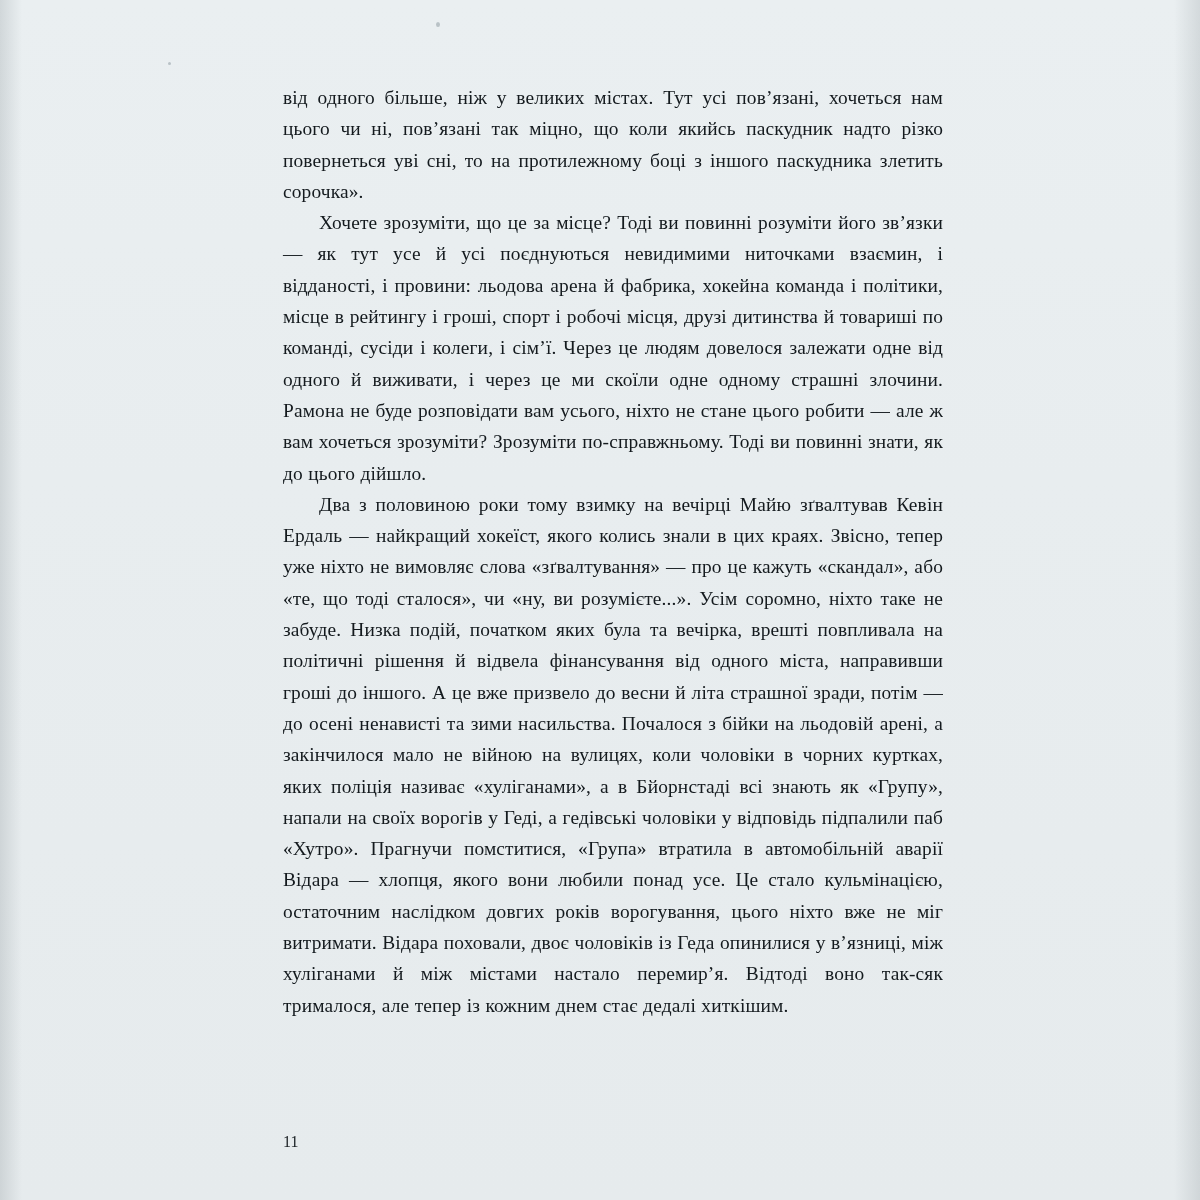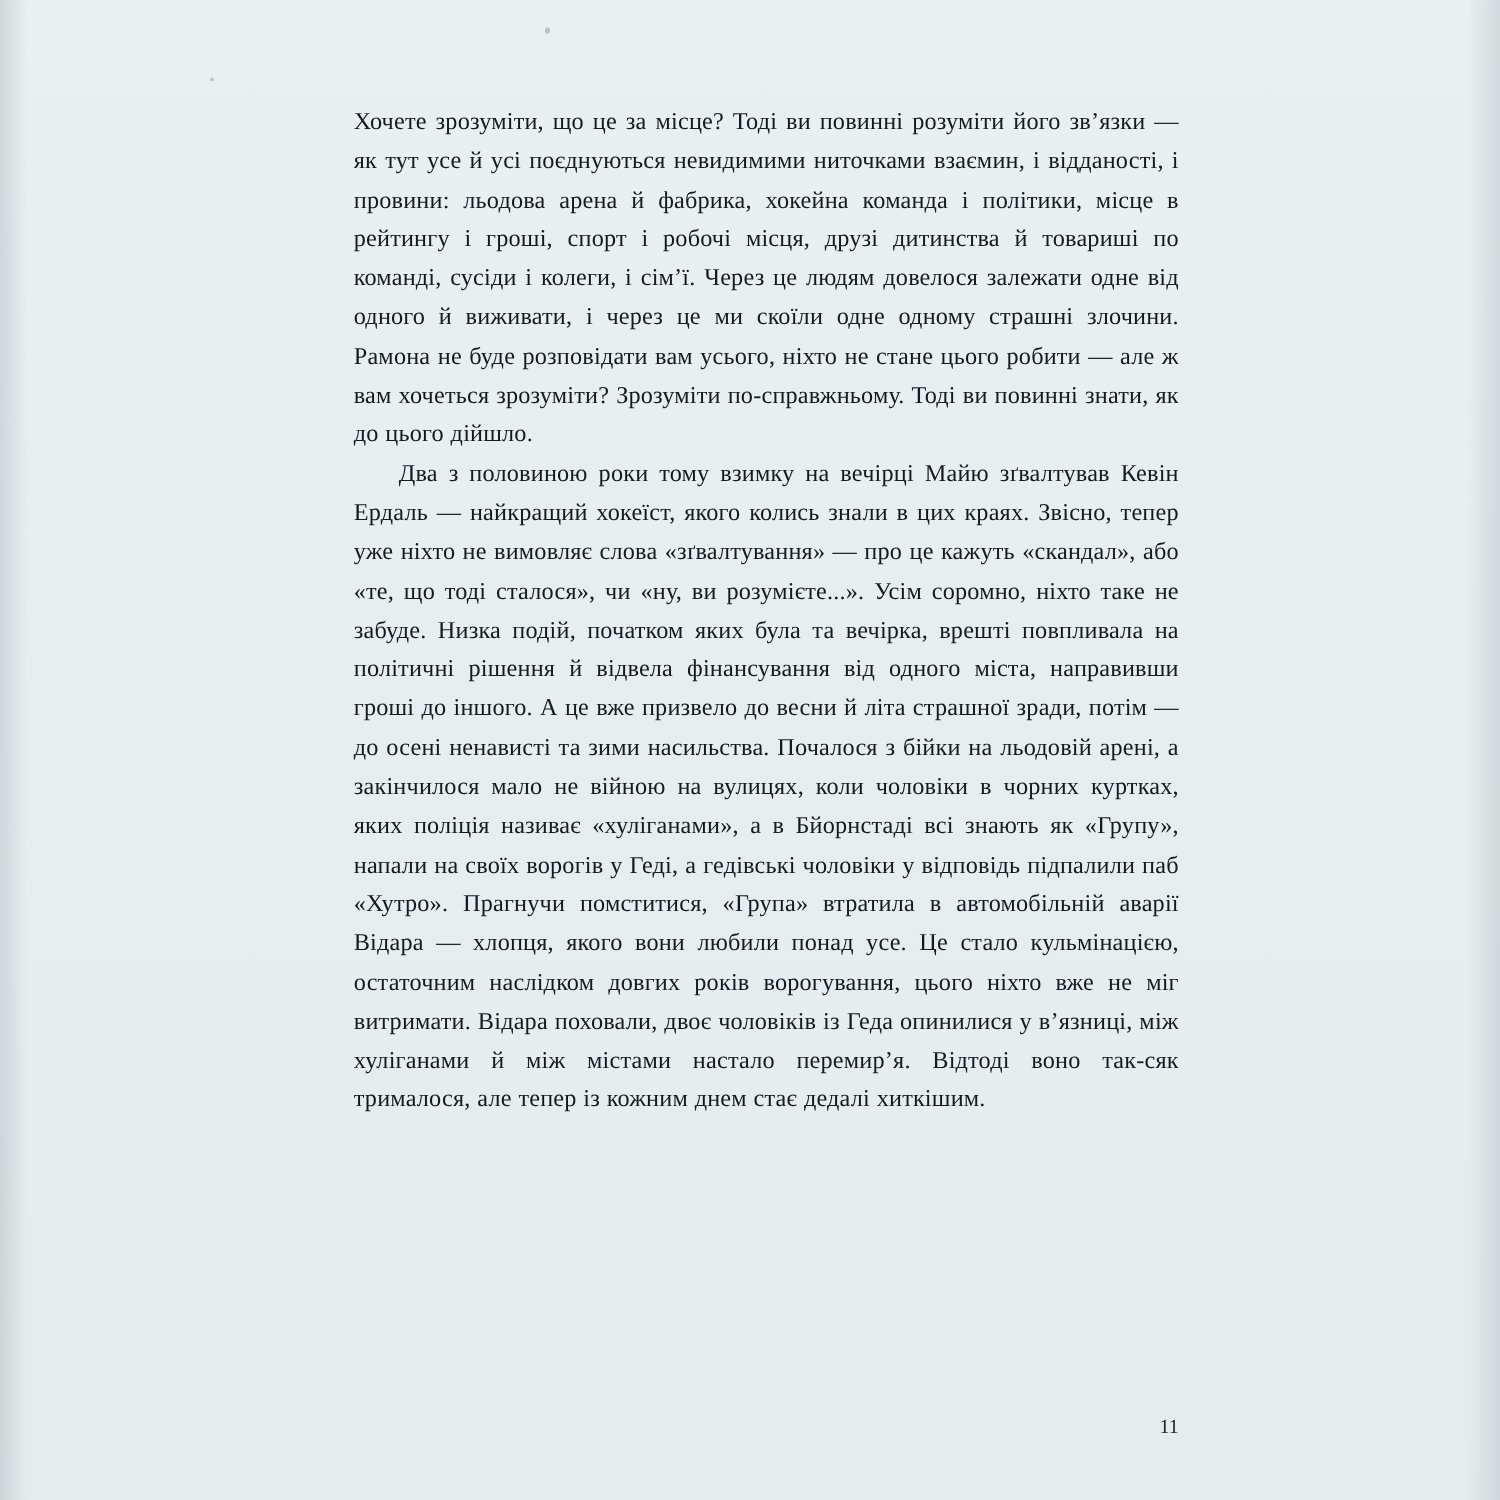--- a/index.html
+++ b/index.html
@@ -62,21 +62,21 @@
 
   p.para + p.para {
     text-indent: 36px;
   }
 
   .page-number {
     position: absolute;
     left: 283px;
     top: 1133px;
     width: 660px;
-    text-align: right;
+    text-align: left;
     font-family: "Liberation Serif", serif;
     font-size: 16px;
     color: #1b2125;
   }
 
   .speck {
     position: absolute;
     background: #b9c2c6;
     border-radius: 50%;
     pointer-events: none;
@@ -84,19 +84,20 @@
 </style>
 </head>
 <body>
 
 <div class="page">
 
   <div class="speck" style="left:436px; top:22px; width:4px; height:5px;"></div>
   <div class="speck" style="left:168px; top:62px; width:3px; height:3px;"></div>
 
   <div class="text-column">
+    <p class="para">від одного більше, ніж у великих містах. Тут усі пов’язані, хочеться нам цього чи ні, пов’язані так міцно, що коли якийсь паскудник надто різко повернеться уві сні, то на протилежному боці з іншого паскудника злетить сорочка».</p>
     <p class="para">Хочете зрозуміти, що це за місце? Тоді ви повинні розуміти його зв’язки — як тут усе й усі поєднуються невидимими ниточками взаємин, і відданості, і провини: льодова арена й фабрика, хокейна команда і політики, місце в рейтингу і гроші, спорт і робочі місця, друзі дитинства й товариші по команді, сусіди і колеги, і сім’ї. Через це людям довелося залежати одне від одного й виживати, і через це ми скоїли одне одному страшні злочини. Рамона не буде розповідати вам усього, ніхто не стане цього робити — але ж вам хочеться зрозуміти? Зрозуміти по-справжньому. Тоді ви повинні знати, як до цього дійшло.</p>
     <p class="para">Два з половиною роки тому взимку на вечірці Майю зґвалтував Кевін Ердаль — найкращий хокеїст, якого колись знали в цих краях. Звісно, тепер уже ніхто не вимовляє слова «зґвалтування» — про це кажуть «скандал», або «те, що тоді сталося», чи «ну, ви розумієте...». Усім соромно, ніхто таке не забуде. Низка подій, початком яких була та вечірка, врешті повпливала на політичні рішення й відвела фінансування від одного міста, направивши гроші до іншого. А це вже призвело до весни й літа страшної зради, потім — до осені ненависті та зими насильства. Почалося з бійки на льодовій арені, а закінчилося мало не війною на вулицях, коли чоловіки в чорних куртках, яких поліція називає «хуліганами», а в Бйорнстаді всі знають як «Групу», напали на своїх ворогів у Геді, а гедівські чоловіки у відповідь підпалили паб «Хутро». Прагнучи помститися, «Група» втратила в автомобільній аварії Відара — хлопця, якого вони любили понад усе. Це стало кульмінацією, остаточним наслідком довгих років ворогування, цього ніхто вже не міг витримати. Відара поховали, двоє чоловіків із Геда опинилися у в’язниці, між хуліганами й між містами настало перемир’я. Відтоді воно так-сяк трималося, але тепер із кожним днем стає дедалі хиткішим.</p>
   </div>
 
   <div class="page-number">11</div>
 
 </div>
 
 </body></html>

